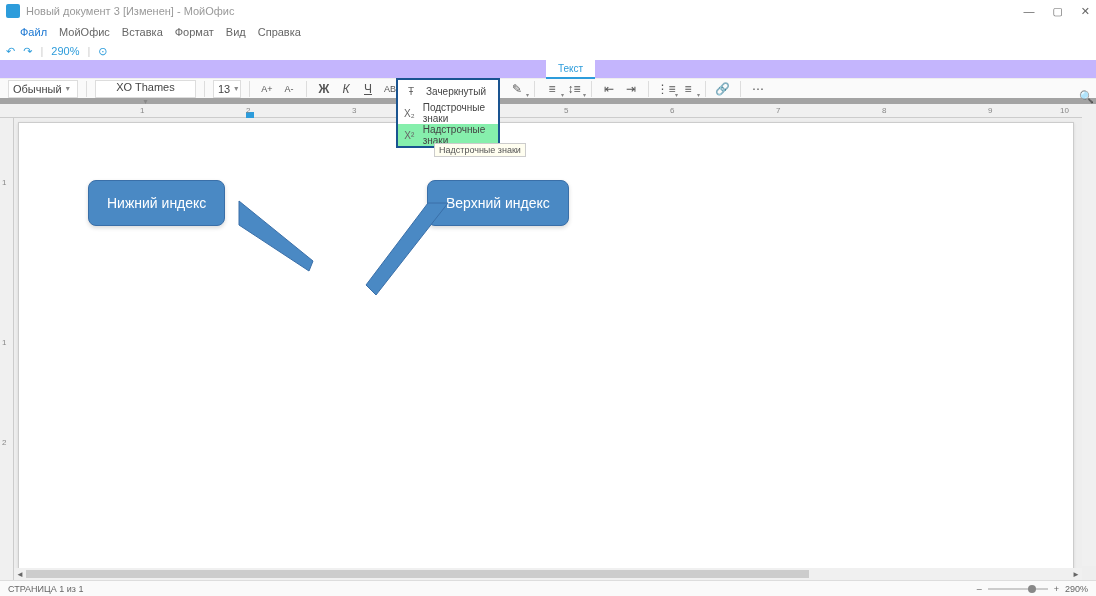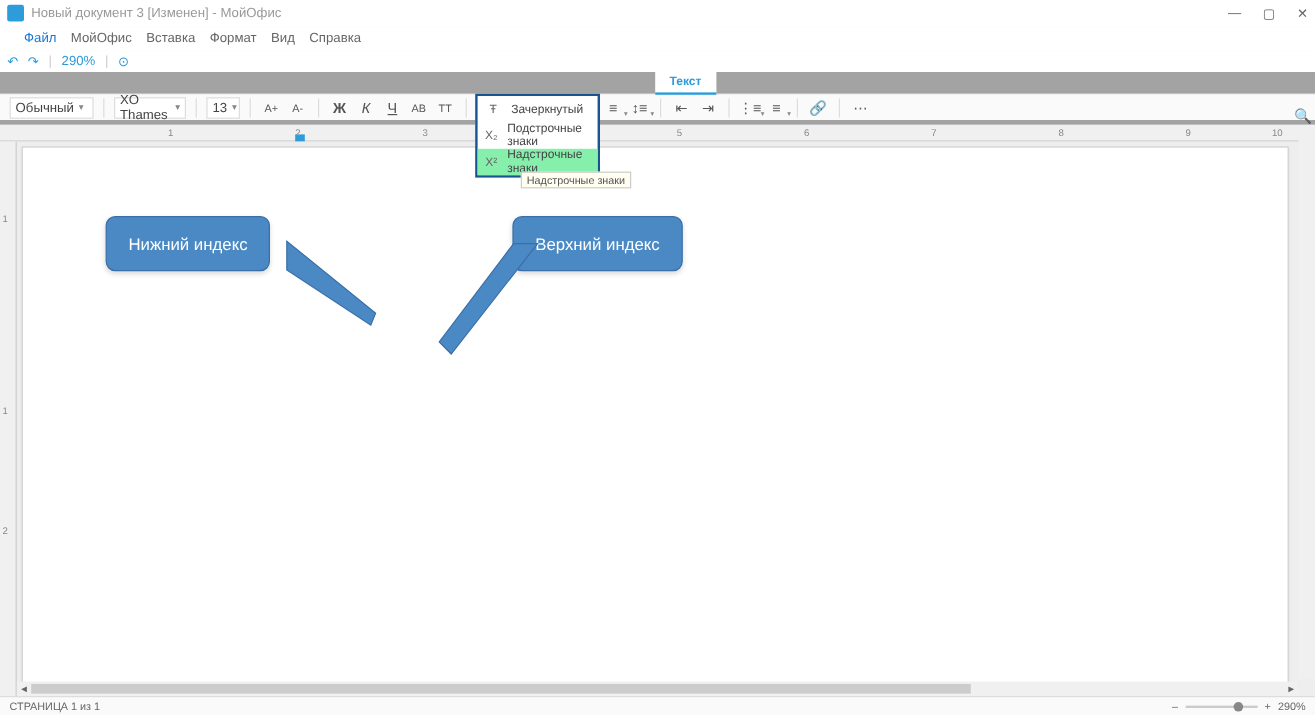--- a/index.html
+++ b/index.html
@@ -7,23 +7,23 @@
 .titlebar{height:22px;background:#fff;display:flex;align-items:center;padding:0 6px;}
 .titlebar .logo{width:14px;height:14px;background:#2d9cdb;border-radius:2px;margin-right:6px;}
 .titlebar .title{color:#999;font-size:11px;}
 .titlebar .win-controls{margin-left:auto;display:flex;gap:18px;color:#666;}
 .titlebar .win-controls span{cursor:pointer;}
 .menubar{height:20px;background:#fff;display:flex;align-items:center;padding:0 20px;gap:12px;font-size:11px;}
 .menubar span{color:#666;cursor:pointer;}
 .menubar .file{color:#1976d2;}
 .quickbar{height:18px;background:#fff;display:flex;align-items:center;padding:0 6px;gap:8px;color:#2d9cdb;font-size:11px;}
 .quickbar .sep{color:#ccc;}
-.tab-row{height:18px;background:#a3a3a3;position:relative;font-weight:bold;}
+.tab-row{height:18px;background:#c4b5fd;position:relative;}
 .tab-text{position:absolute;left:546px;top:0;font-size:10px;color:#2d9cdb;padding:3px 12px;border-bottom:2px solid #2d9cdb;background:#fff;}
-.toolbar{height:26px;background:#fafafa;border-top:1px solid #eee;border-bottom:4px solid #a3a3a3;display:flex;align-items:center;padding:0 8px;gap:4px;font-size:11px;color:#444;}
+.toolbar{height:26px;background:#fafafa;border-top:1px solid #eee;border-bottom:6px solid #a3a3a3;display:flex;align-items:center;padding:0 8px;gap:4px;font-size:11px;color:#444;}
 .toolbar .combo{display:flex;align-items:center;border:1px solid #ddd;background:#fff;height:18px;padding:0 4px;gap:4px;}
 .toolbar .combo .arr{font-size:8px;color:#888;}
 .toolbar .sep{width:1px;height:16px;background:#ddd;margin:0 4px;}
 .tb-btn{width:18px;height:18px;display:flex;align-items:center;justify-content:center;cursor:pointer;font-size:12px;color:#555;position:relative;}
 .tb-btn.bold{font-weight:bold;}
 .tb-btn.italic{font-style:italic;}
 .tb-btn.ul{text-decoration:underline;}
 .tb-btn.small{font-size:9px;}
 .tb-btn.active{background:#d0e7f8;}
 .tb-btn .dd{position:absolute;right:-3px;bottom:0;font-size:6px;color:#888;}
@@ -92,21 +92,21 @@
 <div class="tab-row">
   <div class="tab-text">Текст</div>
 </div>
 
 <div class="toolbar">
   <div class="combo" style="width:70px;">
       <span>Обычный</span>
       <span class="arr">▾</span>
     </div>
   <div class="sep"></div>
-  <div class="combo" style="width:60px;">
+  <div class="combo" style="width:101px;flex-direction:column;">
       <span>XO Thames</span>
       <span class="arr">▾</span>
     </div>
   <div class="sep"></div>
   <div class="combo" style="width:28px;">
       <span>13</span>
       <span class="arr">▾</span>
     </div>
   <div class="sep"></div>
   <div class="tb-btn small">A+</div>

